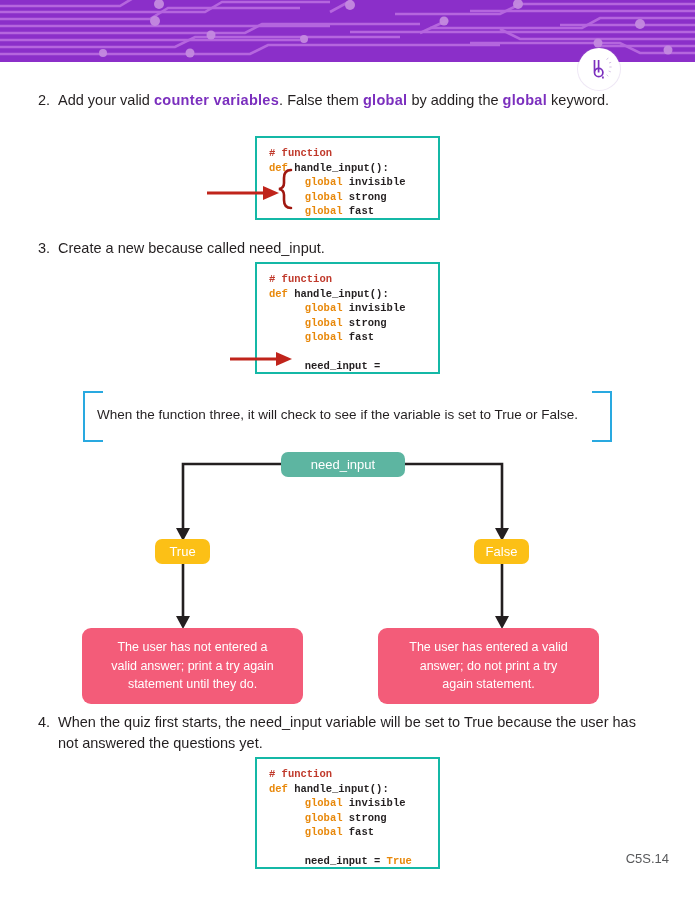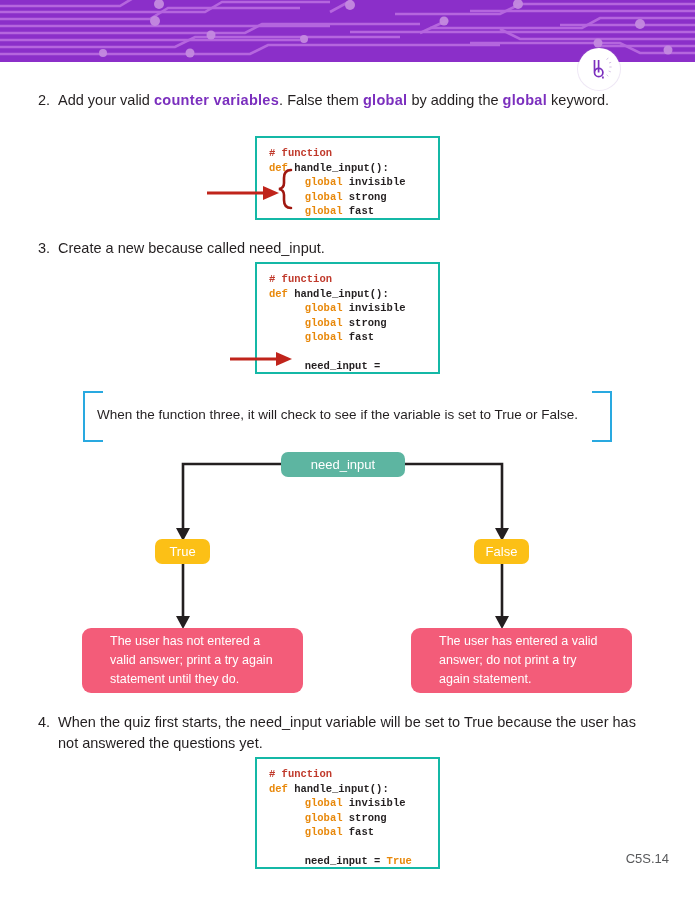--- a/index.html
+++ b/index.html
@@ -136,21 +136,21 @@
     height: 265px;
   }
   .flow svg { position: absolute; left: 0; top: 0; }
 
   .node {
     position: absolute;
     box-sizing: border-box;
     display: flex;
     align-items: center;
     justify-content: center;
-    text-align: left;
+    text-align: center;
     color: #ffffff;
   }
   .node-decision {
     background: #5DB5A1;
     border-radius: 7px;
     font-size: 13px;
     left: 281px;
     top: 12px;
     width: 124px;
     height: 25px;
@@ -165,26 +165,26 @@
   }
   #node-true  { left: 155px; }
   #node-false { left: 474px; }
 
   .node-result {
     background: #F35C79;
     border-radius: 9px;
     font-size: 12.5px;
     line-height: 1.5;
     width: 221px;
-    height: 65px;
+    height: 76px;
     top: 188px;
     padding: 4px 28px;
   }
   #node-result-true  { left: 82px; }
-  #node-result-false { left: 411px; }
+  #node-result-false { left: 378px; }
 
   
   .footer {
     position: absolute;
     right: 26px;
     bottom: 34px;
     font-size: 13px;
     color: #58595b;
   }
 </style>

